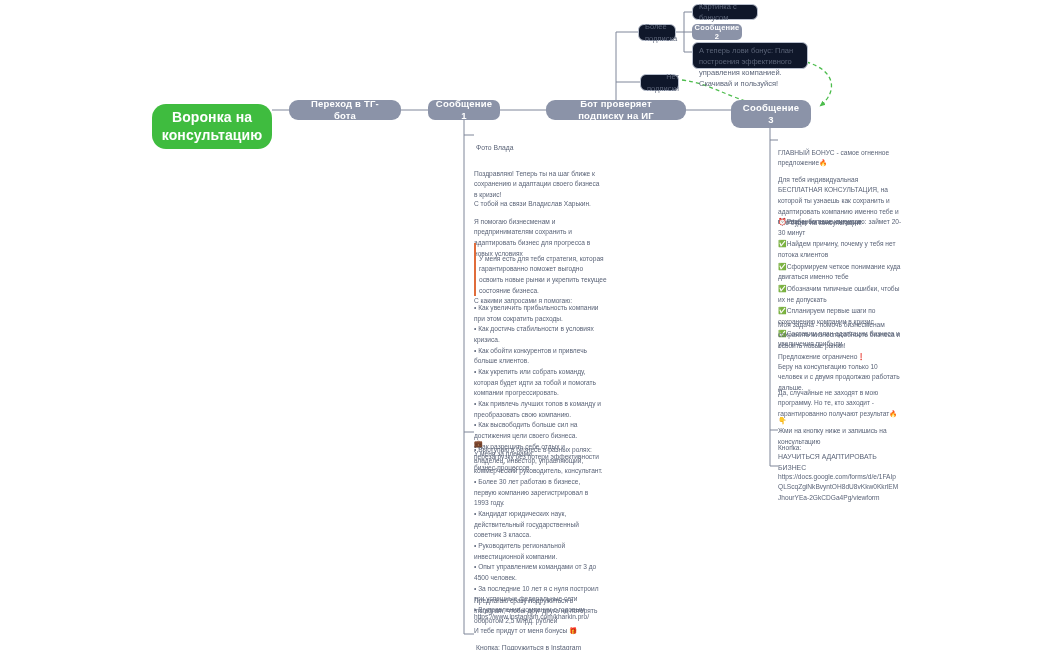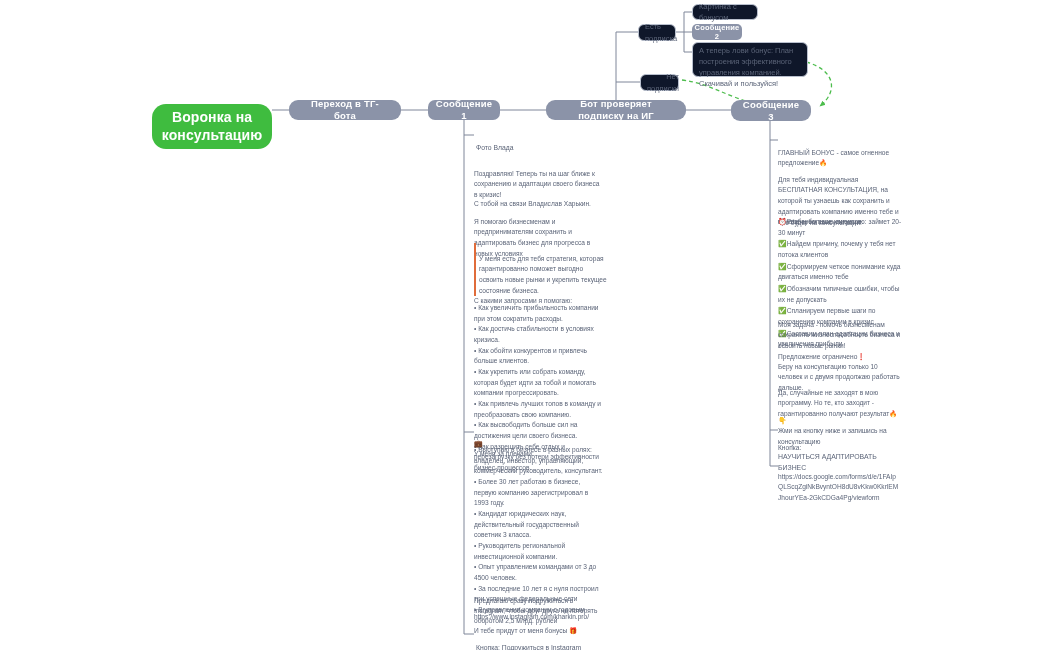--- a/index.html
+++ b/index.html
@@ -136,41 +136,41 @@
   </div>
 
   <div class="node lvl1" style="left:428px; top:100px; width:72px; height:20px;border-radius:7px;">
     <span>Сообщение 1</span>
   </div>
 
   <div class="node lvl1" style="left:546px; top:100px; width:140px; height:20px;">
     <span>Бот проверяет подписку на ИГ</span>
   </div>
 
-  <div class="node lvl1" style="left:731px; top:100px; width:80px; height:21px;">
+  <div class="node lvl1" style="left:731px; top:100px; width:80px; height:28px;">
     <span>Сообщение 3</span>
   </div>
 
   <div class="obox" style="left:638px; top:24px; width:38px; height:17px; display:flex; align-items:center;">
-    <span>Есть подписка</span>
+    <span>Более подписка</span>
   </div>
 
   <div class="obox" style="left:640px; top:74px; width:39px; height:17px; display:flex; align-items:center;text-align:right;">
     <span>Нет подписки</span>
   </div>
 
   <div class="obox" style="left:692px; top:4px; width:66px; height:16px; display:flex; align-items:center;">
     <span>Картинка с бонусом</span>
   </div>
 
   <div class="node small" style="left:692px; top:24px; width:50px; height:16px; border-radius:5px;">
     <span>Сообщение 2</span>
   </div>
 
-  <div class="obox" style="left:692px; top:42px; width:116px; height:35px; line-height:1.45;">
+  <div class="obox" style="left:692px; top:42px; width:116px; height:27px; line-height:1.45;">
     <span>А теперь лови бонус: План построения эффективного управления компанией. Скачивай и пользуйся!</span>
   </div>
 
   <div class="tblock label" style="left:476px; top:131px; width:130px;">
     <span>Фото Влада</span>
   </div>
 
   <div class="tblock" style="left:474px; top:158px; width:128px;">
     <span>Поздравляю! Теперь ты на шаг ближе к сохранению и адаптации своего бизнеса в кризис!</span>
   </div>

